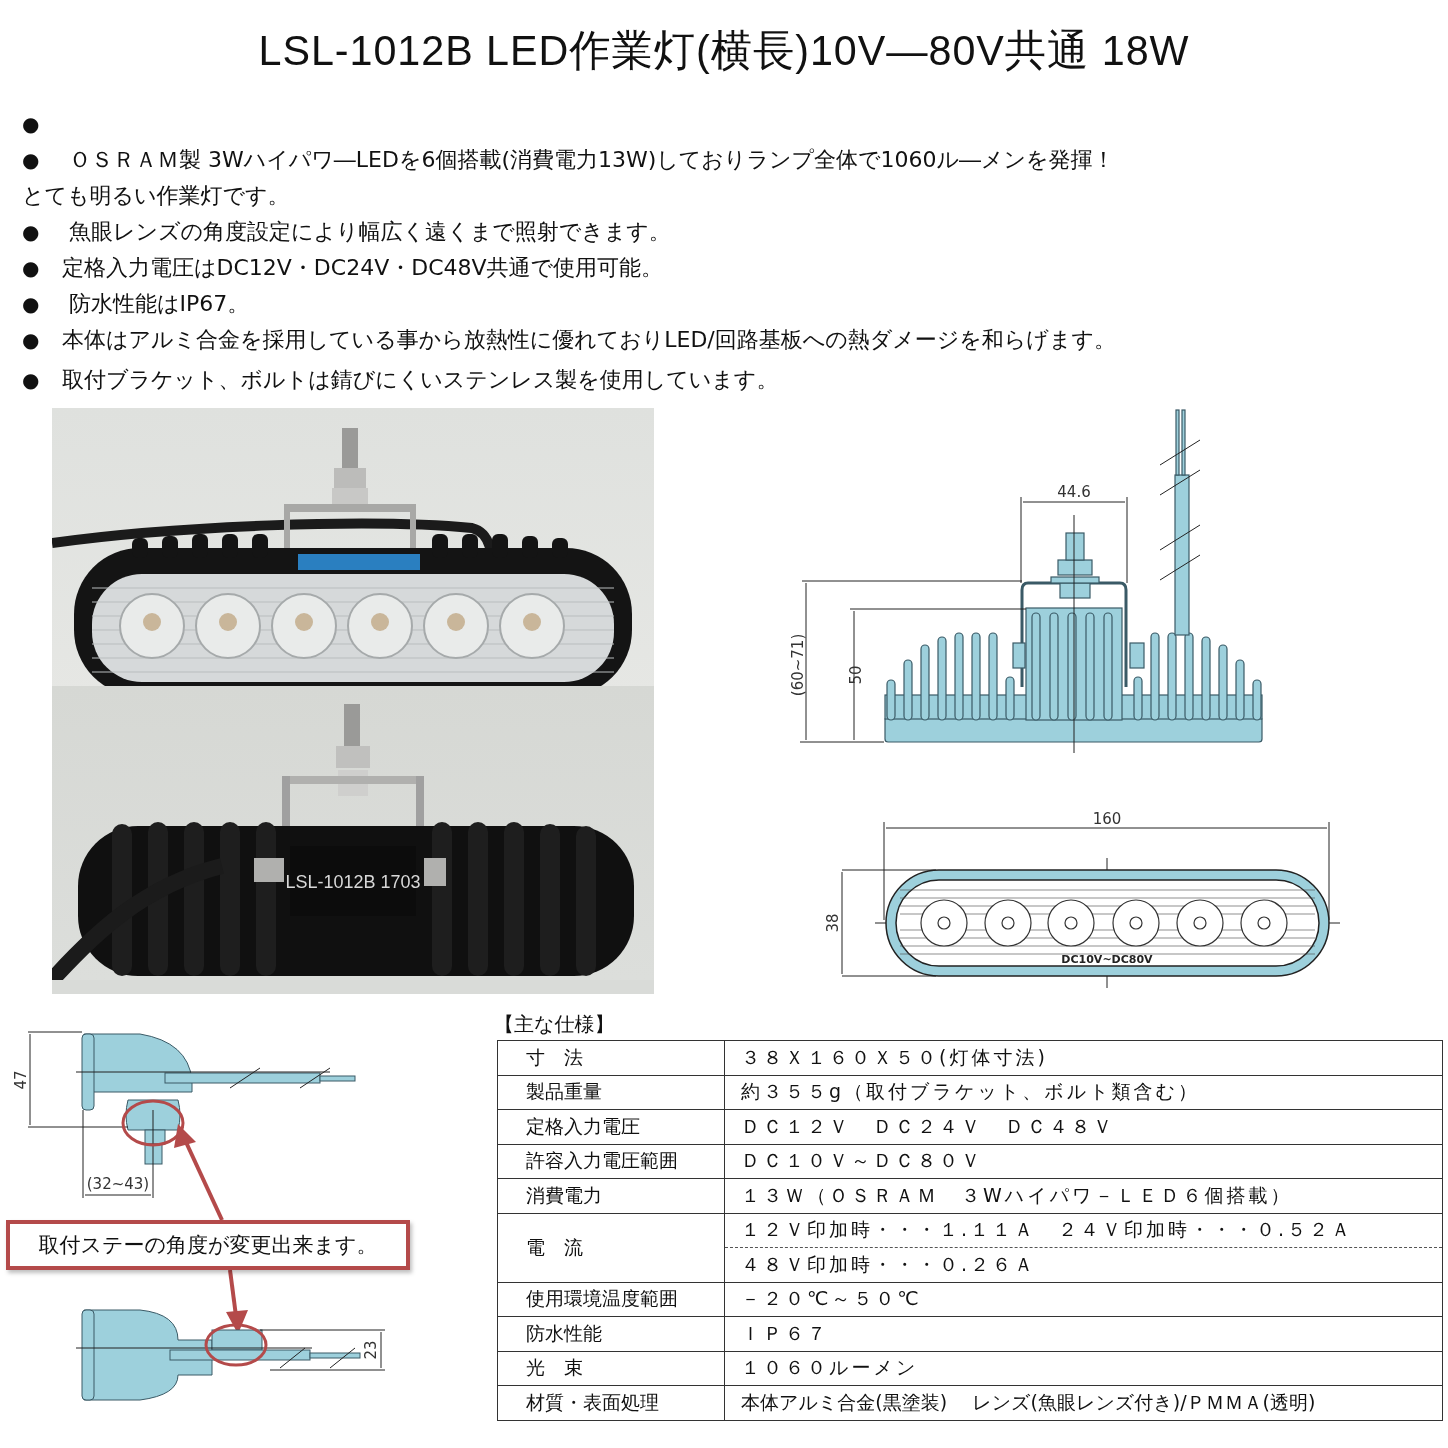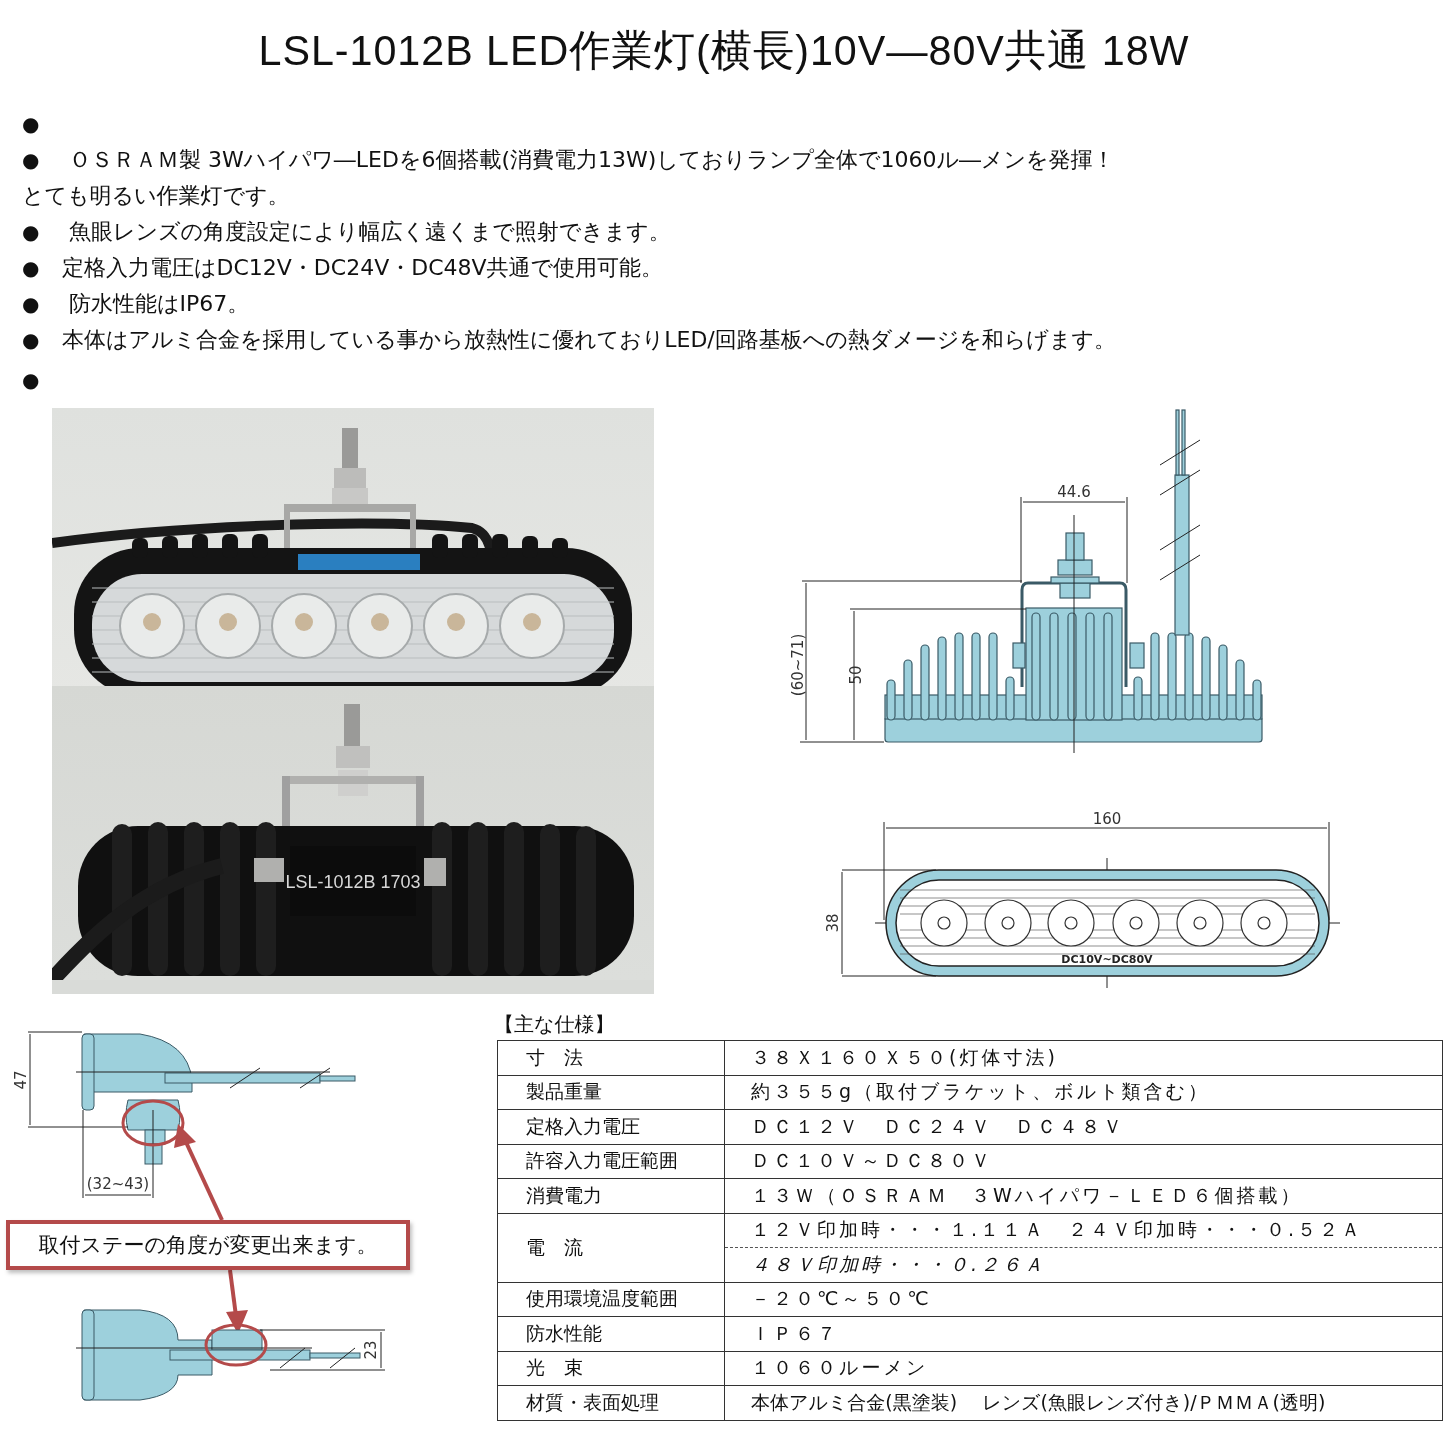--- a/index.html
+++ b/index.html
@@ -32,23 +32,23 @@
     box-shadow: 2px 3px 4px rgba(0,0,0,0.25);
   }
 
   .spec-title { position: absolute; left: 494px; top: 1011px; font-size: 20px; color: #111; }
   table.spec {
     position: absolute; left: 497px; top: 1040px; width: 946px; border-collapse: collapse;
     font-size: 19px; color: #111;
   }
   table.spec td { border: 1.5px solid #333; height: 34.5px; padding: 0 0 0 28px; white-space: nowrap; }
   table.spec td.label { width: 227px; }
-  table.spec td.value { letter-spacing: 3px; padding-left: 26px; }
+  table.spec td.value { letter-spacing: 3px; padding-left: 16px; }
   table.spec tr.split-top td.value { border-bottom: 1.5px dashed #555; margin-left: 11px; }
-  table.spec tr.split-bot td.value { border-top: none; font-style: italic; }
+  table.spec tr.split-bot td.value { border-top: none; }
 </style>
 </head>
 <body>
 
 <div class="title">LSL-1012B LED作業灯(横長)10V—80V共通 18W</div>
 
 <div class="features">
   <div class="feature">
       <span class="bullet">●</span>
     </div>
@@ -70,20 +70,21 @@
   <div class="feature">
       <span class="bullet">●</span>
       <span class="text"> 防水性能はIP67。</span>
     </div>
   <div class="feature" style="height:40px">
       <span class="bullet">●</span>
       <span class="text">本体はアルミ合金を採用している事から放熱性に優れておりLED/回路基板への熱ダメージを和らげます。</span>
     </div>
   <div class="feature">
       <span class="bullet">●</span>
+      <span class="text">取付ブラケット、ボルトは錆びにくいステンレス製を使用しています。</span>
     </div>
 </div>
 
 <div class="photo-panel">
   <div class="photo top">
     <svg width="602" height="290" viewBox="0 0 602 290">
       <path d="M0 135 C120 118 320 110 420 120 C440 125 440 150 440 160" stroke="#1b1b1b" stroke-width="10" fill="none"></path>
       <rect x="290" y="20" width="16" height="50" fill="#9a9a98"></rect>
       <rect x="282" y="60" width="32" height="20" fill="#bcbcba"></rect>
       <rect x="280" y="80" width="36" height="22" fill="#c8c8c6"></rect>

